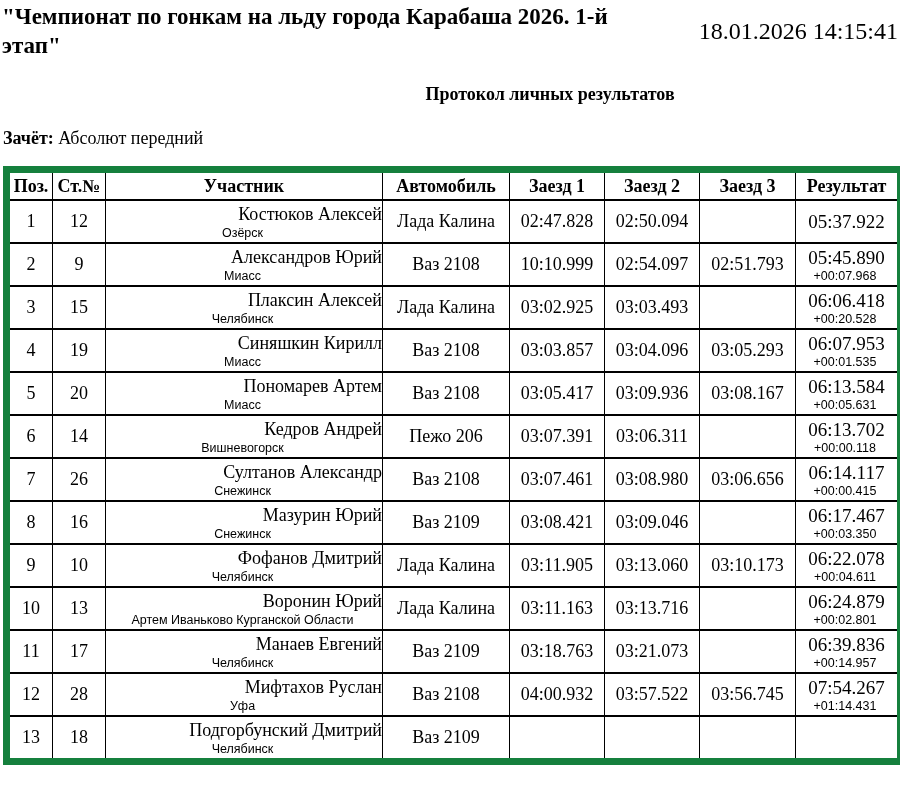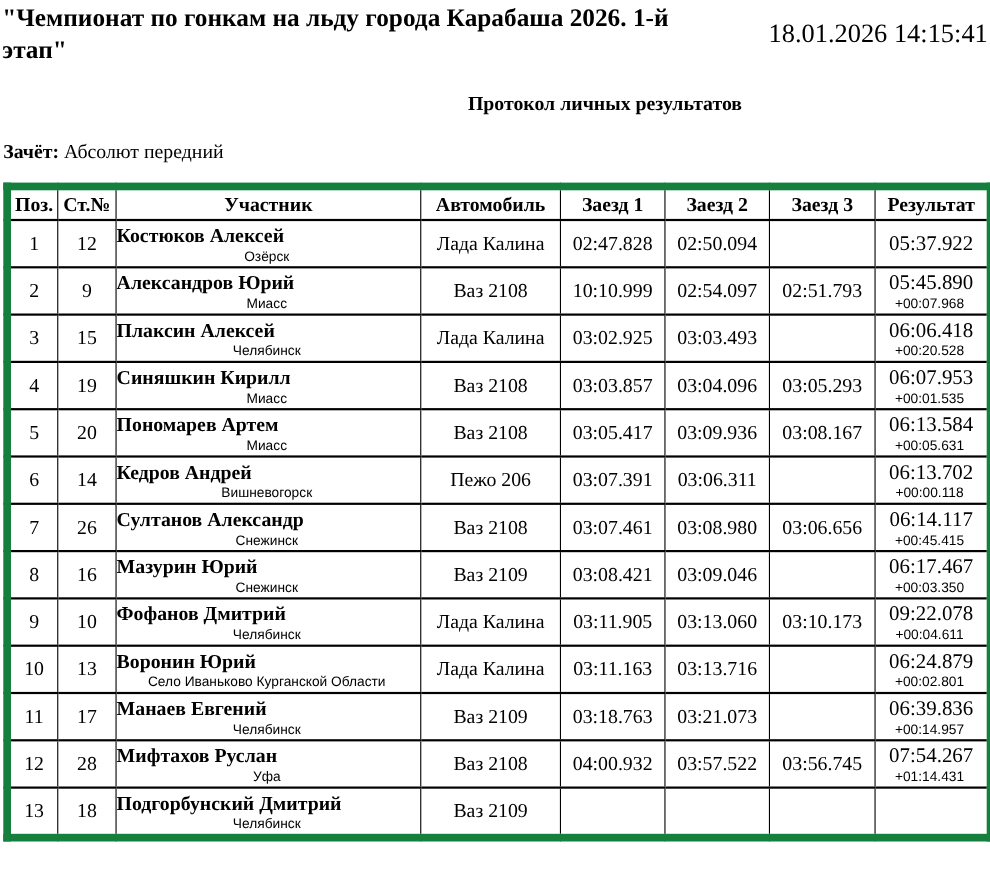--- a/index.html
+++ b/index.html
@@ -22,21 +22,21 @@
     padding:0; text-align:center; vertical-align:middle; overflow:hidden;
   }
   table.results th { font-size:18px; font-weight:bold; height:26px; }
   table.results td { font-size:18px; height:41px; }
 
   col.c-pos { width:46px; } col.c-num { width:53px; } col.c-part { width:277px; }
   col.c-car { width:127px; } col.c-h1 { width:95px; } col.c-h2 { width:95px; }
   col.c-h3 { width:96px; } col.c-res { width:105px; }
 
   .twoline { display:flex; flex-direction:column; justify-content:center; height:41px; }
-  .main-line { font-size:18px; line-height:23px; text-align:left;font-weight:bold; }
+  .main-line { font-size:18px; line-height:23px; text-align:right; }
   .res-line { font-size:19px; line-height:23px; text-align:center; }
   .sub-line { font-family:"Liberation Sans", sans-serif; font-size:12.5px; line-height:14px; text-align:center; padding-right:3px; }
 
   .footer { margin:21px 0 0 3px; font-size:18px; }
   .footer .lbl { font-weight:bold; }
 </style>
 </head>
 <body>
 
 <div class="page">
@@ -206,21 +206,21 @@
               <div class="sub-line">Снежинск</div>
             </div>
           </td>
           <td>Ваз 2108</td>
           <td>03:07.461</td>
           <td>03:08.980</td>
           <td>03:06.656</td>
           <td>
             <div class="twoline">
               <div class="res-line">06:14.117</div>
-              <div class="sub-line">+00:45.415</div>
+              <div class="sub-line">+00:00.415</div>
             </div>
           </td>
         </tr>
         <tr>
           <td>8</td>
           <td>16</td>
           <td>
             <div class="twoline">
               <div class="main-line">Мазурин Юрий</div>
               <div class="sub-line">Снежинск</div>
@@ -245,32 +245,32 @@
               <div class="main-line">Фофанов Дмитрий</div>
               <div class="sub-line">Челябинск</div>
             </div>
           </td>
           <td>Лада Калина</td>
           <td>03:11.905</td>
           <td>03:13.060</td>
           <td>03:10.173</td>
           <td>
             <div class="twoline">
-              <div class="res-line">09:22.078</div>
+              <div class="res-line">06:22.078</div>
               <div class="sub-line">+00:04.611</div>
             </div>
           </td>
         </tr>
         <tr>
           <td>10</td>
           <td>13</td>
           <td>
             <div class="twoline">
               <div class="main-line">Воронин Юрий</div>
-              <div class="sub-line">Село Иваньково Курганской Области</div>
+              <div class="sub-line">Артем Иваньково Курганской Области</div>
             </div>
           </td>
           <td>Лада Калина</td>
           <td>03:11.163</td>
           <td>03:13.716</td>
           <td></td>
           <td>
             <div class="twoline">
               <div class="res-line">06:24.879</div>
               <div class="sub-line">+00:02.801</div>

